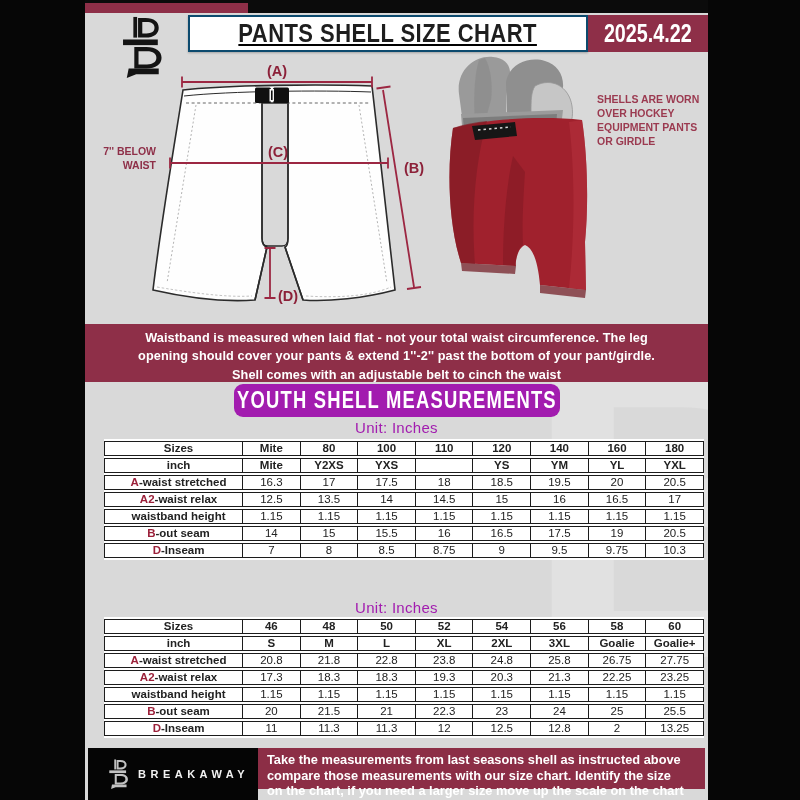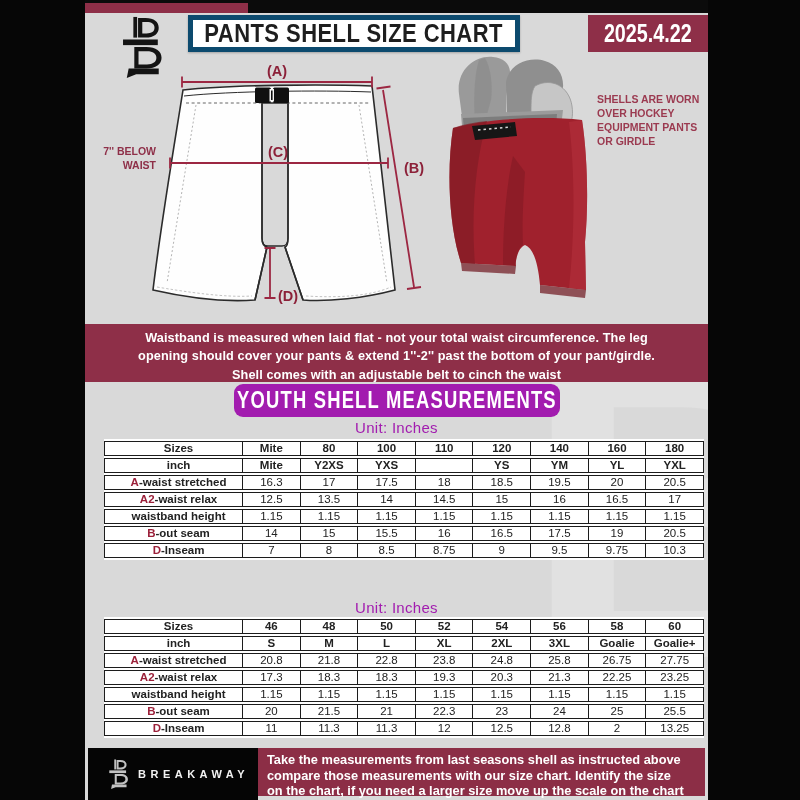--- a/index.html
+++ b/index.html
@@ -5,23 +5,23 @@
   html,body{margin:0;padding:0;background:#000;}
   .page{position:relative;width:800px;height:800px;background:#060606;overflow:hidden;
         font-family:"Liberation Sans",sans-serif;}
   .content{position:absolute;left:85px;top:0;width:623px;height:800px;background:#D9D9D9;overflow:hidden;}
   .content > *{position:absolute;z-index:1;}
   .watermark{z-index:0;left:438px;top:318px;font-size:430px;line-height:380px;font-weight:bold;
              color:#E7E7E7;opacity:.6;user-select:none;}
   .top-bar{left:0;top:0;width:623px;height:13px;background:#0B0B0B;}
   .top-accent{position:absolute;left:0;top:3px;width:163px;height:10px;background:#8E2F48;}
   .logo{left:28px;top:16px;width:52px;height:62px;}
-  .title-bar{left:103px;top:15px;width:332px;height:37px;background:#FFF;border:5px solid #0c4a6e;
+  .title-bar{left:103px;top:15px;width:400px;height:37px;background:#FFF;border:2px solid #0c4a6e;
              box-sizing:border-box;display:flex;align-items:center;justify-content:center;
-             box-shadow:0 1px 2px rgba(0,0,0,.25);}
+             box-shadow:0 1px 2px rgba(0,0,0,.25);text-decoration:underline;}
   .title-bar span{display:inline-block;transform:scaleX(.88);font-size:25px;font-weight:bold;
                   color:#1E1E1E;letter-spacing:.5px;white-space:nowrap;}
   .date-badge{left:503px;top:15px;width:120px;height:37px;background:#8E2F48;display:flex;
               align-items:center;justify-content:center;}
   .date-badge span{display:inline-block;transform:scaleX(.76);font-size:26px;font-weight:bold;
                    color:#FFF;white-space:nowrap;}
   .diagram{left:15px;top:55px;width:340px;height:265px;}
   .pants-photo{left:360px;top:52px;width:152px;height:275px;}
   .photo-note{left:512px;top:92px;width:108px;font-size:10.5px;line-height:14px;font-weight:bold;
               color:#9B3A50;}
@@ -42,21 +42,21 @@
                  border-top:1.3px solid #1C1C1C;border-bottom:1.3px solid #1C1C1C;
                  border-right:1.2px solid #1C1C1C;padding:0;white-space:nowrap;overflow:hidden;}
   .size-table td.lbl{border-left:1.2px solid #1C1C1C;text-align:center;padding-left:10px;
                      font-weight:bold;}
   .size-table tr.hdr td{font-weight:bold;}
   .pfx{color:#9B2039;}
   .footer-black{left:3px;top:748px;width:170px;height:52px;background:#050505;display:flex;
                 align-items:center;}
   .footer-logo{width:24px;height:30px;margin-left:17px;}
   .brand{color:#F2F2F2;font-size:11px;font-weight:bold;letter-spacing:4.5px;margin-left:9px;}
-  .footer-maroon{left:173px;top:748px;width:447px;height:48px;background:#8C2E46;color:#FFF;
+  .footer-maroon{left:173px;top:748px;width:447px;height:41px;background:#8C2E46;color:#FFF;
                  font-weight:bold;font-size:12.8px;line-height:15.6px;padding:4px 0 0 9px;
                  box-sizing:border-box;}
   .dim{stroke:#9C2742;stroke-width:1.8;fill:none;}
   .dimlabel{fill:#8C2139;font-weight:bold;font-size:14.5px;font-family:"Liberation Sans",sans-serif;}
   .belowwaist{fill:#8E2F48;font-weight:bold;font-size:10.5px;font-family:"Liberation Sans",sans-serif;}
 </style>
 </head>
 <body>
 
 <div class="page">

